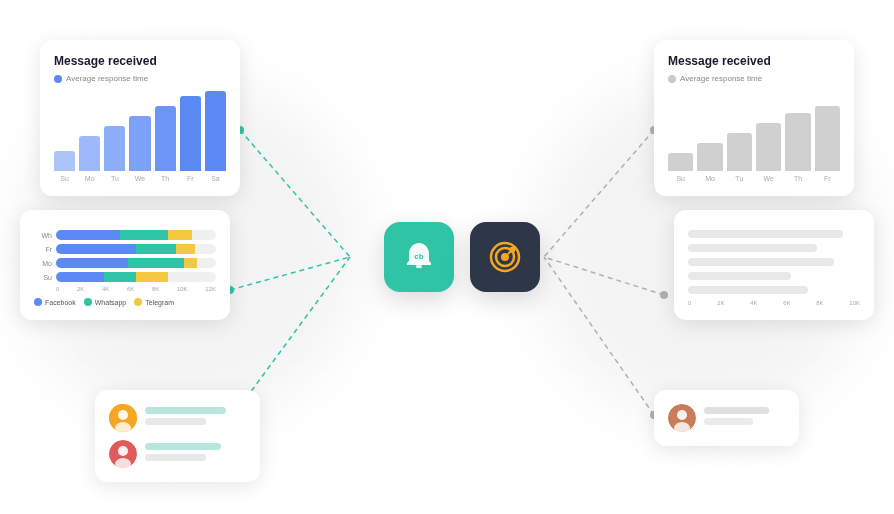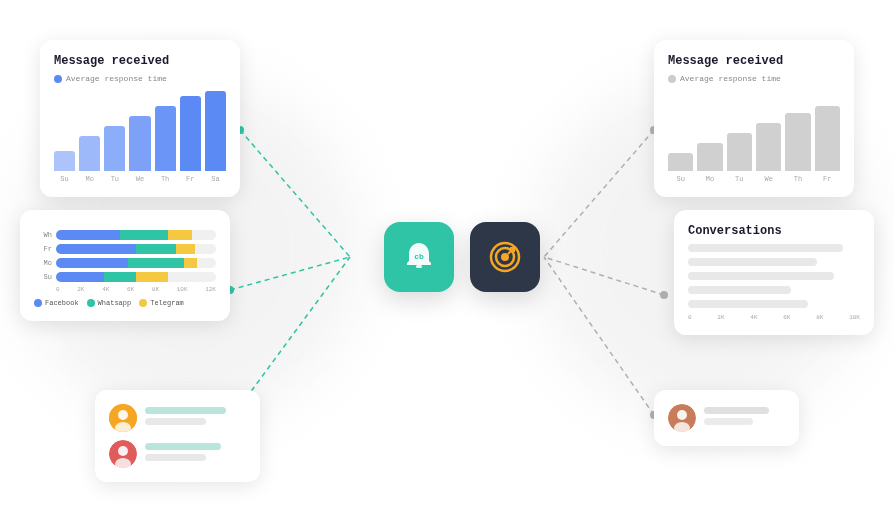--- a/index.html
+++ b/index.html
@@ -12,21 +12,20 @@
       position: relative;
       display: flex;
       align-items: center;
       justify-content: center;
     }
 
     .scene {
       position: relative;
       width: 894px;
       height: 514px;
-      font-family: Liberation Mono, monospace;
     }
 
     
     .blob {
       position: absolute;
       border-radius: 50%;
       background: #e8e8e8;
       opacity: 0.5;
       filter: blur(30px);
     }
@@ -456,21 +455,20 @@
       <span>Su</span>
       <span>Mo</span>
       <span>Tu</span>
       <span>We</span>
       <span>Th</span>
       <span>Fr</span>
     </div>
   </div>
 
   <div class="card card-conv-right">
-    <div class="card-title">Conversations</div>
     <div class="conv-lines">
       <div class="conv-line-row">
         <div class="conv-line-bar" style="width:90%;background:#e8e8e8"></div>
       </div>
       <div class="conv-line-row">
         <div class="conv-line-bar" style="width:75%;background:#e8e8e8"></div>
       </div>
       <div class="conv-line-row">
         <div class="conv-line-bar" style="width:85%;background:#e8e8e8"></div>
       </div>

